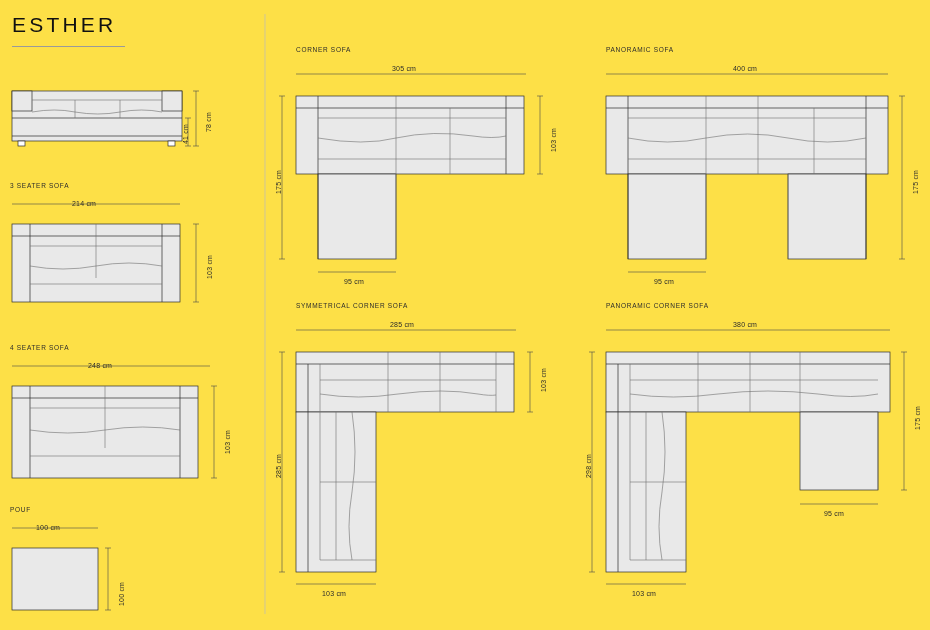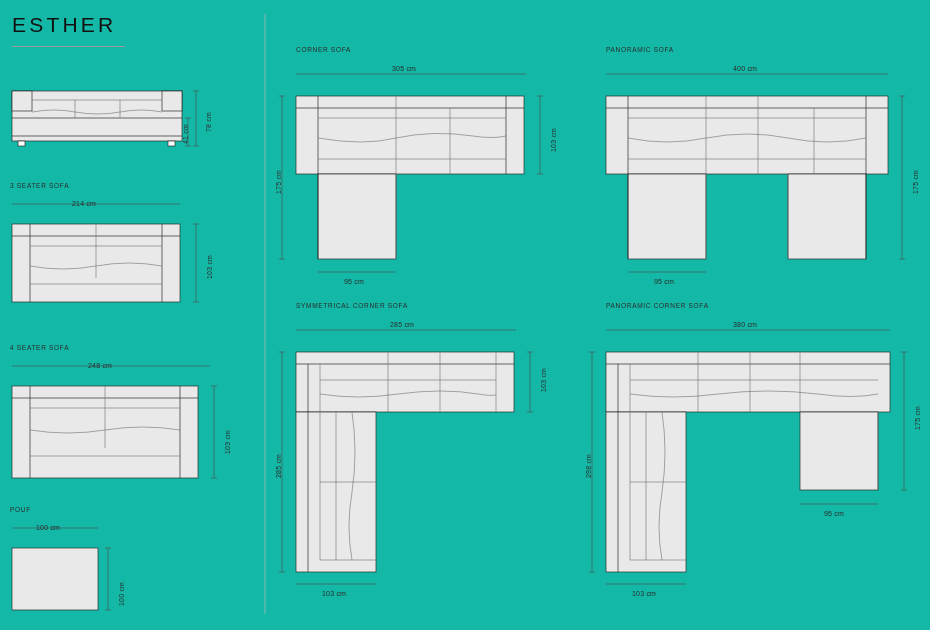--- a/index.html
+++ b/index.html
@@ -13,21 +13,21 @@
     font-family: "Liberation Sans", sans-serif;
     color: #1a1a1a;
     position: relative;
     overflow: hidden;
   }
   .page {
     position: absolute;
     left: 0; top: 0;
     width: 930px;
     height: 630px;
-    background: #14b8a6;
+    background: #fde047;
   }
   .brand {
     position: absolute;
     left: 12px;
     top: 12px;
     width: 120px;
   }
   .brand-title {
     font-size: 21px;
     letter-spacing: 3.2px;

